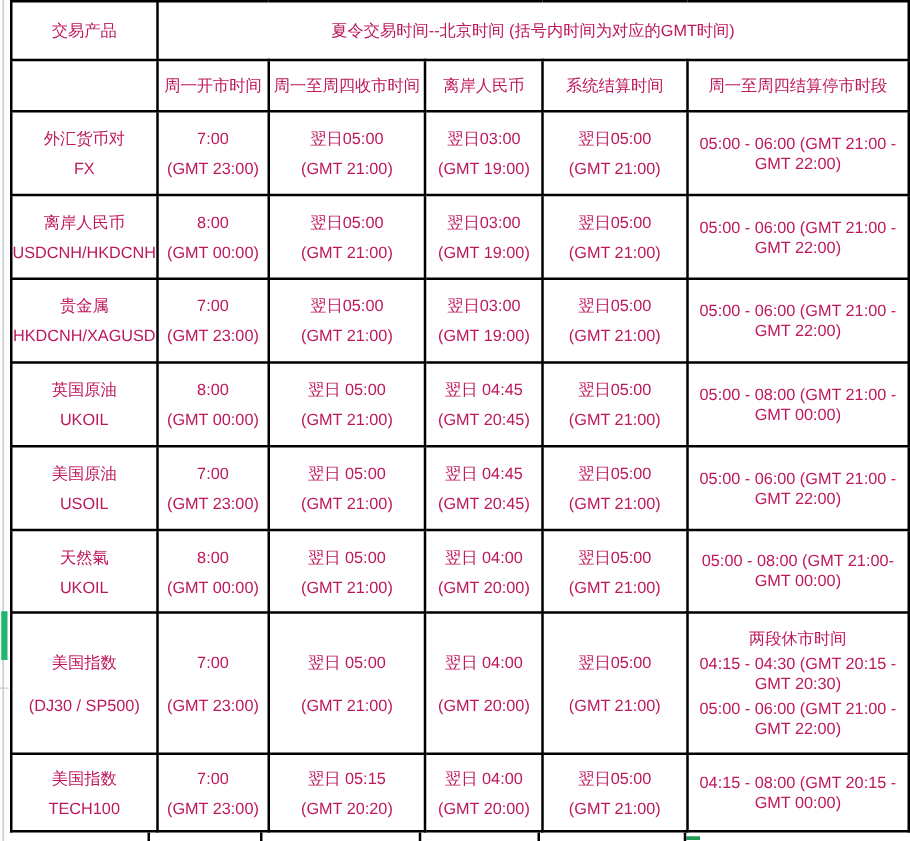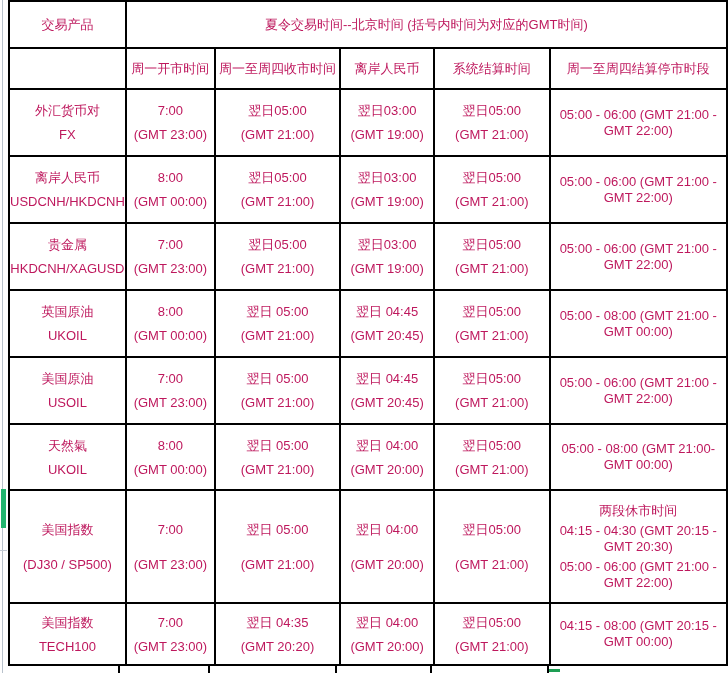--- a/index.html
+++ b/index.html
@@ -266,21 +266,21 @@
   <tr class="rLast">
     <td class="two">
       <div class="l" data-bind="table.rows.7.name">美国指数</div>
       <div class="l" data-bind="table.rows.7.code">TECH100</div>
     </td>
     <td class="two">
       <div class="l" data-bind="table.rows.7.open.0">7:00</div>
       <div class="l" data-bind="table.rows.7.open.1">(GMT 23:00)</div>
     </td>
     <td class="two">
-      <div class="l" data-bind="table.rows.7.close_mon_thu.0">翌日 04:35</div>
+      <div class="l" data-bind="table.rows.7.close_mon_thu.0">翌日 05:15</div>
       <div class="l" data-bind="table.rows.7.close_mon_thu.1">(GMT 20:20)</div>
     </td>
     <td class="two">
       <div class="l" data-bind="table.rows.7.close_fri.0">翌日 04:00</div>
       <div class="l" data-bind="table.rows.7.close_fri.1">(GMT 20:00)</div>
     </td>
     <td class="two">
       <div class="l" data-bind="table.rows.7.settlement.0">翌日05:00</div>
       <div class="l" data-bind="table.rows.7.settlement.1">(GMT 21:00)</div>
     </td>

